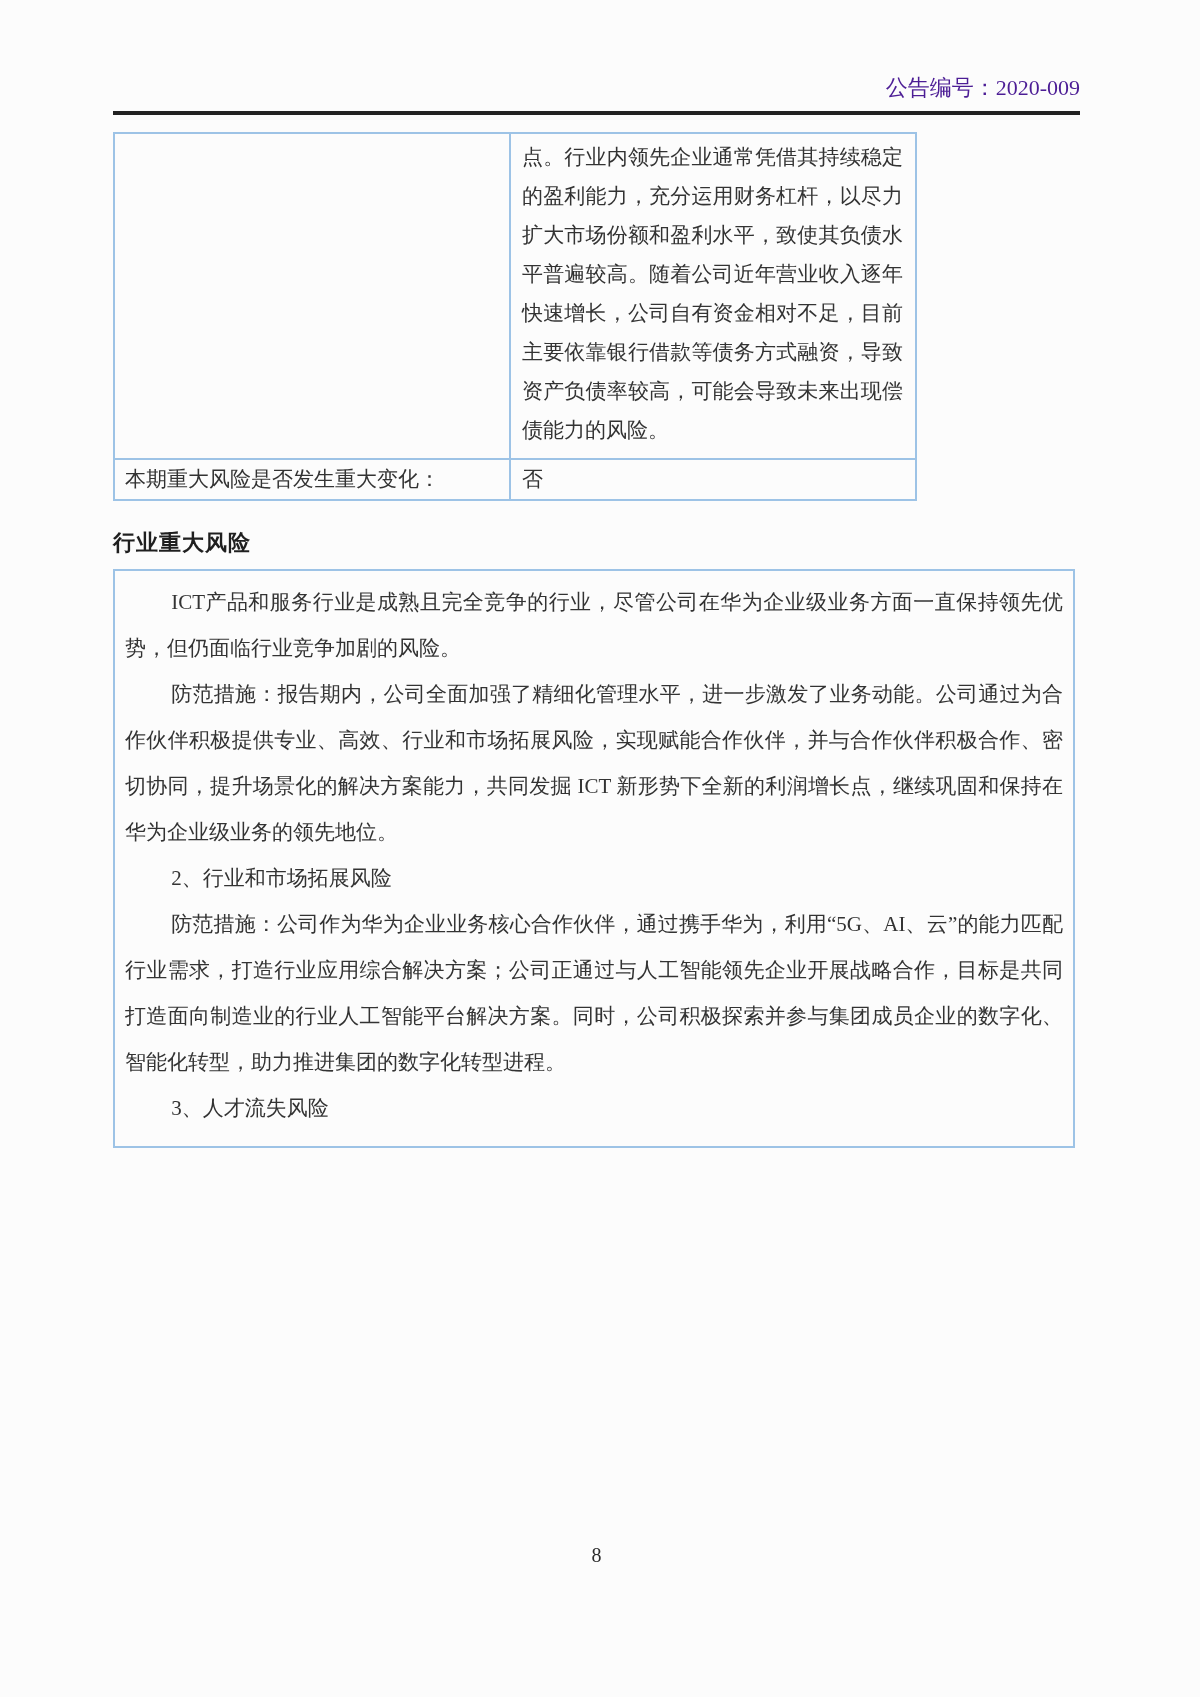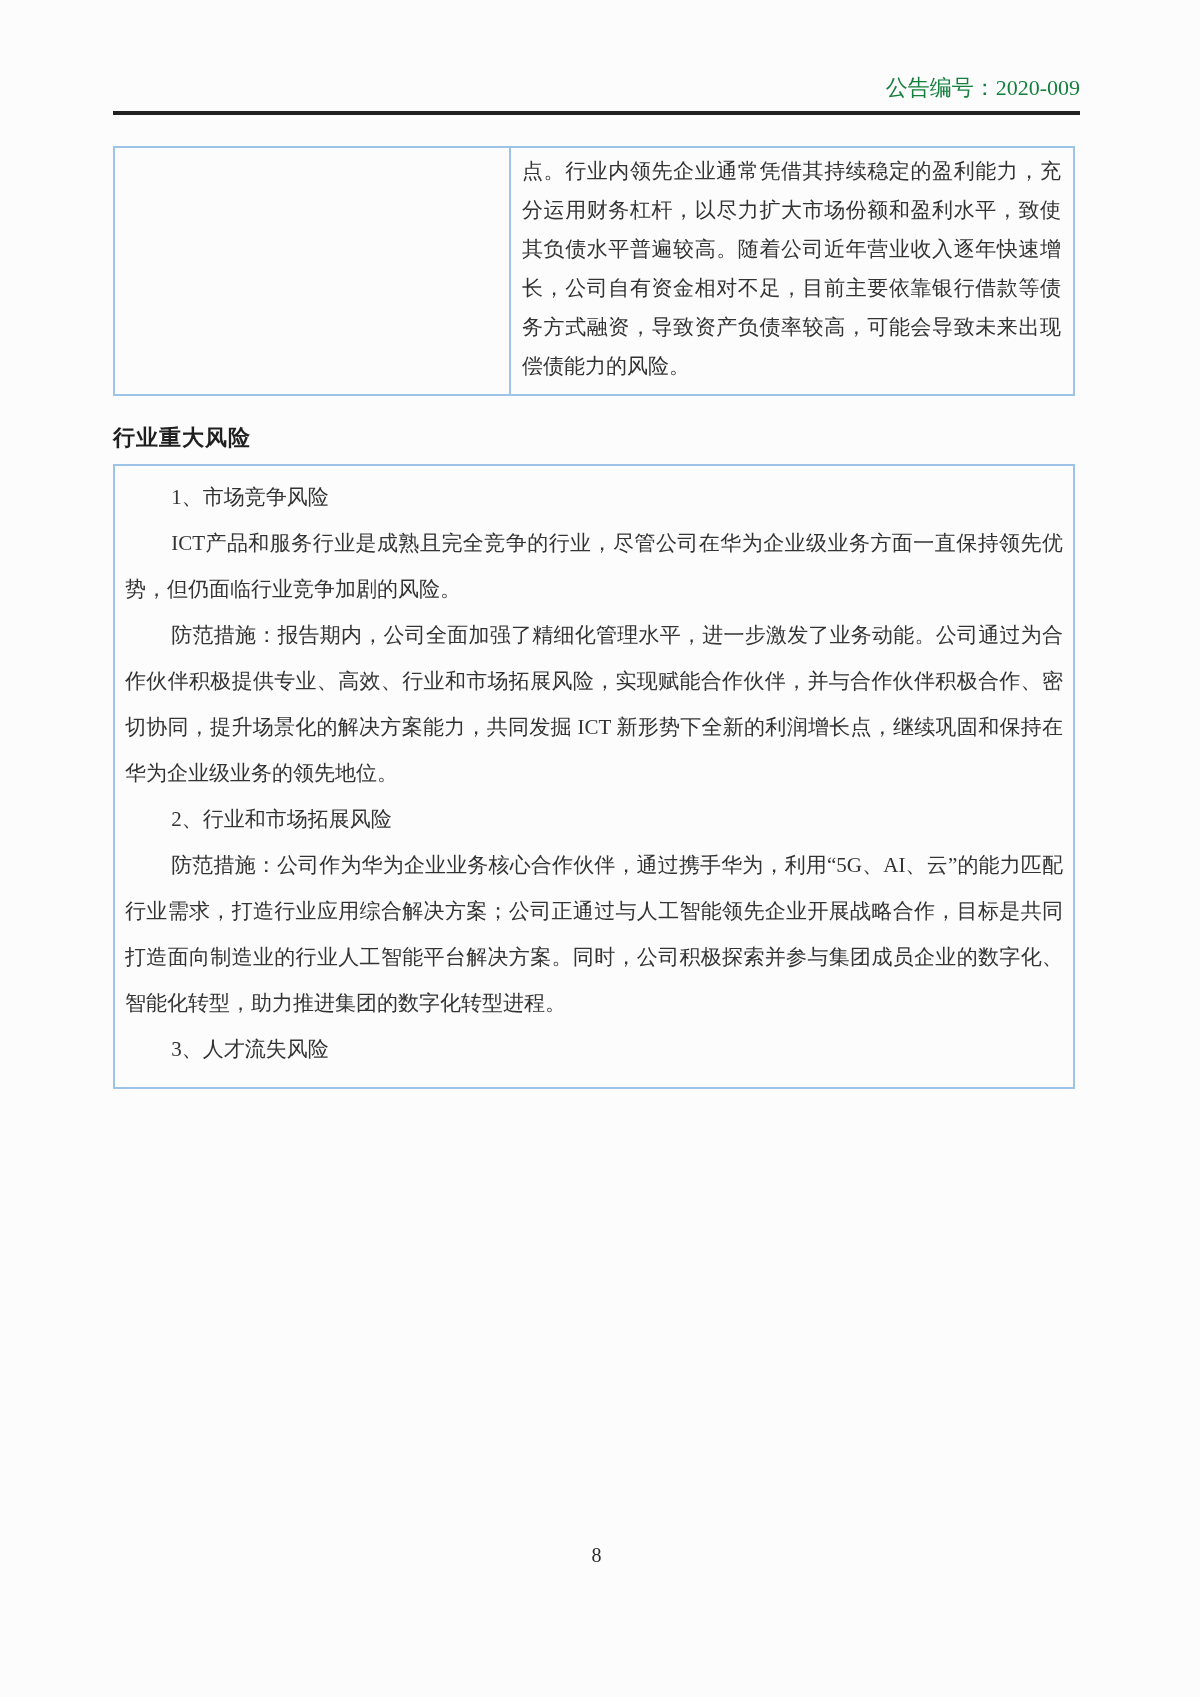--- a/index.html
+++ b/index.html
@@ -20,30 +20,30 @@
     position: absolute;
     left: 113px;
     top: 0;
     width: 967px;
   }
   .doc-header {
     padding-top: 74px;
     text-align: right;
     font-size: 22px;
     line-height: 28px;
-    color: #15803d;
+    color: #4c1d95;
   }
   .header-rule {
     height: 4px;
     background: #222222;
     margin-top: 9px;
   }
   table.risk-table {
-    width: 962px;
-    margin-top: 31px;
+    width: 804px;
+    margin-top: 17px;
     border-collapse: collapse;
     table-layout: fixed;
   }
   table.risk-table td {
     border: 2px solid #9dc3e6;
     vertical-align: top;
     font-size: 21px;
     color: #333333;
   }
   td.col-label { width: 374px; padding: 6px 10px; line-height: 30px; }
@@ -92,27 +92,30 @@
     </div>
 
     <div class="header-rule"></div>
 
     <table class="risk-table">
       <tbody>
         <tr>
           <td class="col-label"></td>
           <td class="col-value">点。行业内领先企业通常凭借其持续稳定的盈利能力，充分运用财务杠杆，以尽力扩大市场份额和盈利水平，致使其负债水平普遍较高。随着公司近年营业收入逐年快速增长，公司自有资金相对不足，目前主要依靠银行借款等债务方式融资，导致资产负债率较高，可能会导致未来出现偿债能力的风险。</td>
         </tr>
+        <tr class="row-compact">
+          <td class="col-label">本期重大风险是否发生重大变化：</td>
+          <td class="col-value">否</td>
+        </tr>
       </tbody>
     </table>
 
     <h2 class="section-title">行业重大风险</h2>
 
     <div class="risk-box">
-      <p>1、市场竞争风险</p>
       <p>ICT产品和服务行业是成熟且完全竞争的行业，尽管公司在华为企业级业务方面一直保持领先优势，但仍面临行业竞争加剧的风险。</p>
       <p>防范措施：报告期内，公司全面加强了精细化管理水平，进一步激发了业务动能。公司通过为合作伙伴积极提供专业、高效、行业和市场拓展风险，实现赋能合作伙伴，并与合作伙伴积极合作、密切协同，提升场景化的解决方案能力，共同发掘 ICT 新形势下全新的利润增长点，继续巩固和保持在华为企业级业务的领先地位。</p>
       <p>2、行业和市场拓展风险</p>
       <p>防范措施：公司作为华为企业业务核心合作伙伴，通过携手华为，利用“5G、AI、云”的能力匹配行业需求，打造行业应用综合解决方案；公司正通过与人工智能领先企业开展战略合作，目标是共同打造面向制造业的行业人工智能平台解决方案。同时，公司积极探索并参与集团成员企业的数字化、智能化转型，助力推进集团的数字化转型进程。</p>
       <p>3、人才流失风险</p>
     </div>
 
   </div>
 
   <div class="page-footer">

